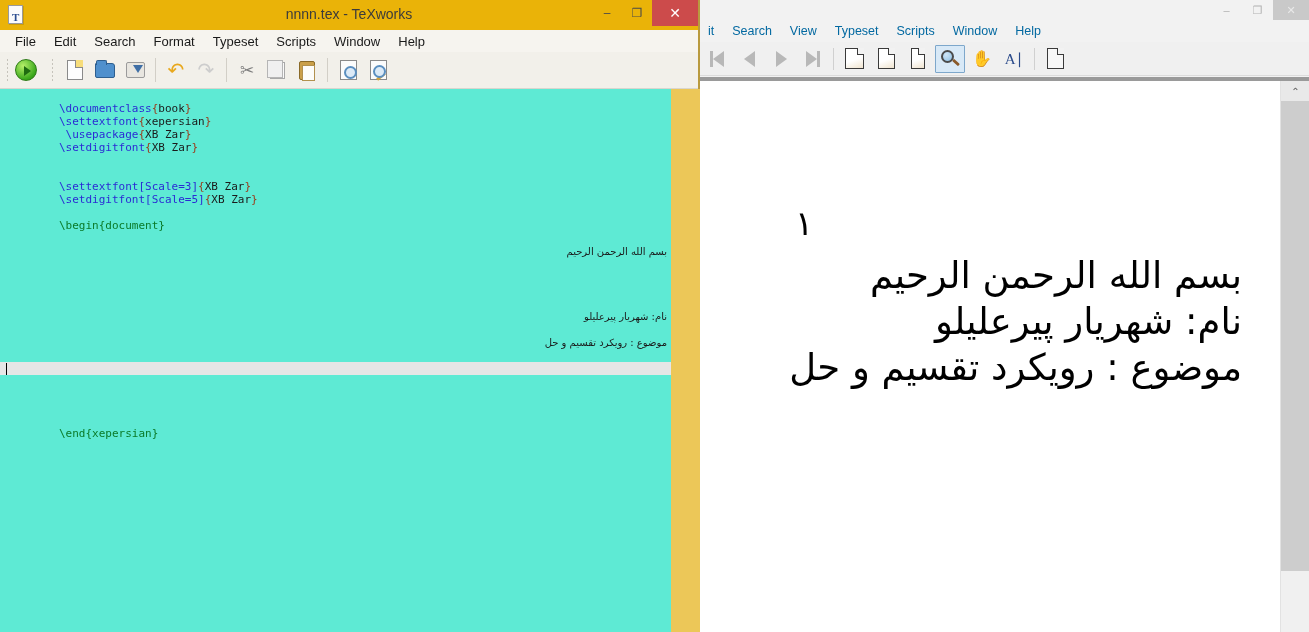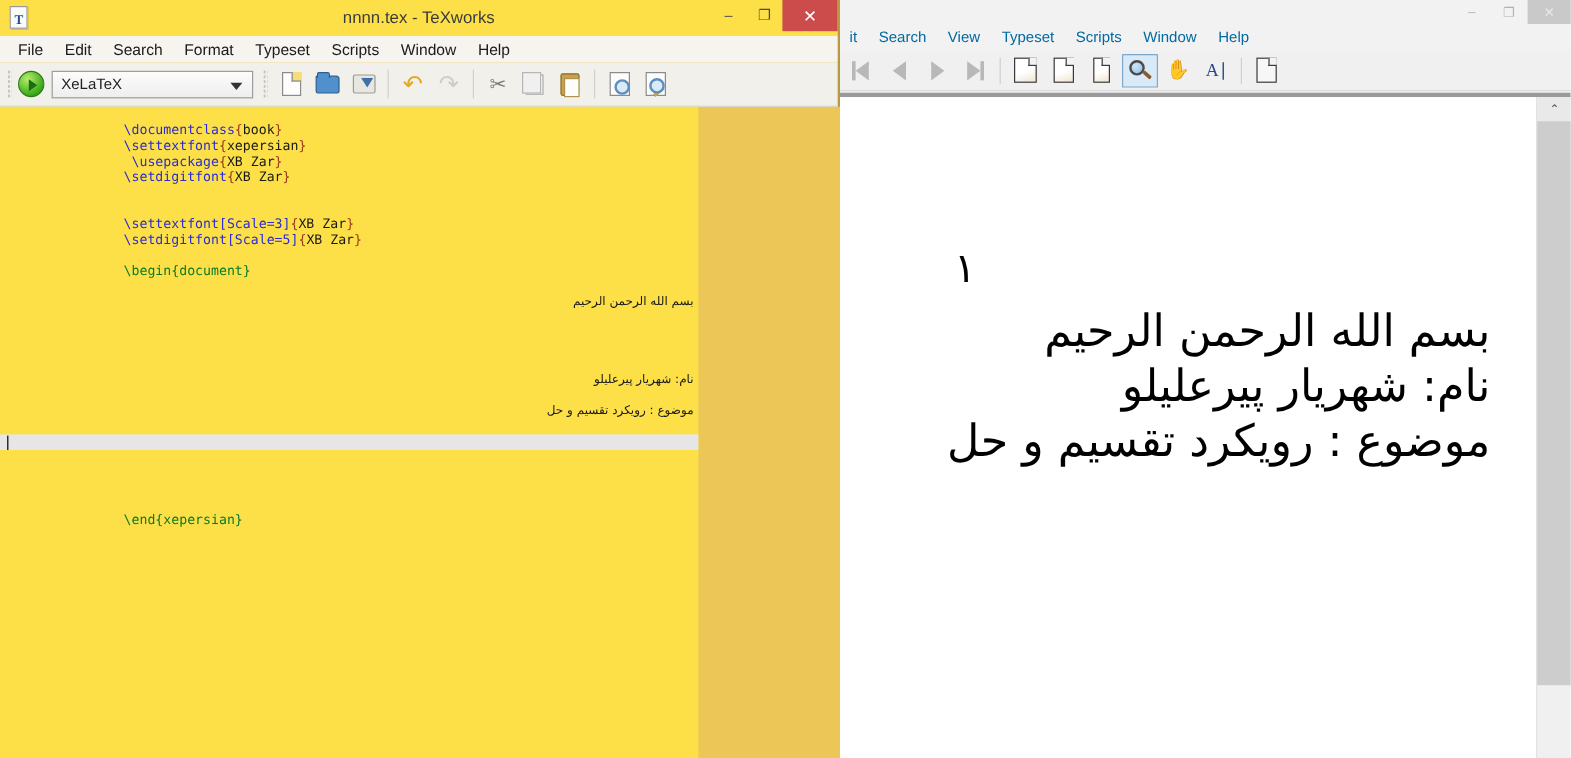--- a/index.html
+++ b/index.html
@@ -131,21 +131,21 @@
     background: #cdcdcd;
   }
 
   
   #editor-window {
     position: absolute; left: 0; top: 0; width: 700px; height: 632px;
     background: #ecc758;
     border-right: 2px solid #b99a3e;
   }
   #ed-titlebar {
-    height: 30px; background: #fde047; position: relative;
+    height: 30px; background: #eab308; position: relative;
   }
   #ed-appicon {
     position: absolute; left: 8px; top: 5px; width: 18px; height: 20px;
   }
   .tex-doc {
     width: 15px; height: 19px; background: #fbfbfb;
     border: 1px solid #9a9a9a; position: relative;
     box-shadow: 1px 1px 0 rgba(0,0,0,0.12);
   }
   .tex-doc::after {
@@ -274,25 +274,24 @@
     content: ""; position: absolute; left: 2px; top: 4px; width: 9px;
     height: 9px; border: 2px solid #5b8fc0; border-radius: 50%;
     background: #dceaf7;
   }
   .ic-findagain::before {
     content: ""; position: absolute; right: 0px; bottom: 1px; width: 10px;
     height: 3px; background: #d2a23c; transform: rotate(-40deg);
   }
   
   #ed-textarea {
-    position: absolute; left: 0; top: 89px; width: 582px; bottom: 0;
-    background: #fde047; overflow: hidden;
+    position: absolute; left: 0; top: 89px; width: 671px; bottom: 0;
+    background: #5eead4; overflow: hidden;
     font-family: "DejaVu Sans Mono", monospace;
     font-size: 11px;
-    padding-left: 44px;
   }
   .code-line {
     height: 13px; line-height: 13px; padding-left: 6px; white-space: pre;
     position: relative;
   }
   .code-line.blank { color: transparent; }
   .cmd { color: #2b2bd4; }
   .brace { color: #9b3a1a; }
   .arg { color: #1a1a1a; }
   .env { color: #0a7a28; }
@@ -425,24 +424,20 @@
       <div class="ed-menu-item">Format</div>
       <div class="ed-menu-item">Typeset</div>
       <div class="ed-menu-item">Scripts</div>
       <div class="ed-menu-item">Window</div>
       <div class="ed-menu-item">Help</div>
     </div>
 
     <div id="ed-toolbar">
       <div class="grip"></div>
       <div class="runbtn"></div>
-      <div id="typeset-select">
-        <span>XeLaTeX</span>
-        <span class="chev"></span>
-      </div>
       <div class="grip" style="margin-left:8px;"></div>
       <div class="etb-btn">
           <span class="ic-new"></span>
         </div>
       <div class="etb-btn">
           <span class="ic-open"></span>
         </div>
       <div class="etb-btn">
           <span class="ic-save"></span>
         </div>

